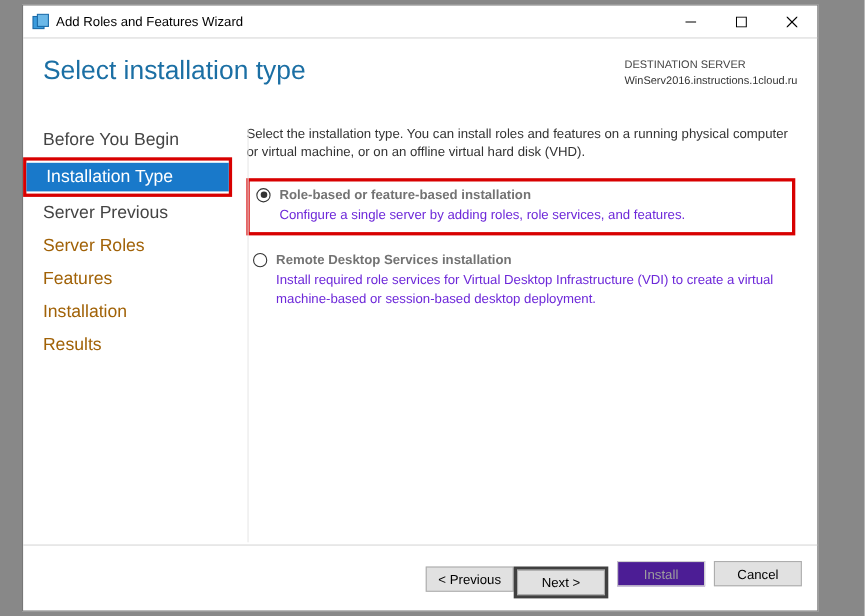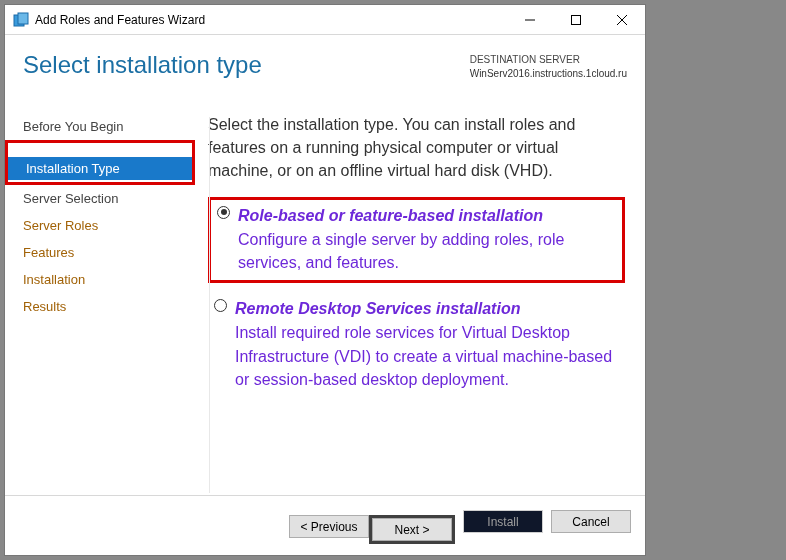--- a/index.html
+++ b/index.html
@@ -7,22 +7,22 @@
     margin: 0;
     font-family: "Segoe UI", Tahoma, sans-serif;
     font-size: 12px;
     background: #888;
     width: 786px;
     height: 560px;
     overflow: hidden;
   }
   .window {
     position: absolute;
-    left: 4px; top: 4px;
-    width: 642px; height: 552px;
+    left: 20px; top: 4px;
+    width: 724px; height: 552px;
     background: #fff;
     border: 1px solid #777;
   }
   .titlebar {
     height: 30px;
     display: flex;
     align-items: center;
     border-bottom: 1px solid #d8d8d8;
   }
   .title-icon {
@@ -67,41 +67,40 @@
   .body-area {
     display: flex;
     height: 382px;
   }
   .sidebar {
     width: 190px;
     padding-top: 0;
   }
   .side-item {
     padding: 6px 0 6px 18px;
-    font-size: 13px;
+    font-size: 16px;
     color: #444;
   }
   .side-item.active {
     background: #1979ca;
     color: #fff;
-    margin-top: 12px;
   }
   .side-item.disabled {
     color: #a16207;
   }
   .side-highlight {
     border: 3px solid #d80000;
     padding: 2px 0;
   }
   .side-highlight .side-item { padding-top:4px; padding-bottom:4px;}
   .content {
     flex: 1;
     padding: 0 20px 0 12px;
     color: #333;
-    font-size: 16px;
+    font-size: 12px;
     line-height: 1.45;
     border-left: 1px dotted transparent;
   }
   .intro {
     margin-bottom: 14px;
   }
   .option {
     display: flex;
     align-items: flex-start;
     padding: 4px 6px 6px 2px;
@@ -122,22 +121,21 @@
   .radio.checked::after {
     content: "";
     position: absolute;
     left: 2.5px; top: 2.5px;
     width: 6px; height: 6px;
     background: #333;
     border-radius: 50%;
   }
   .opt-title {
     font-weight: 600;
-    color: #6d28d9;
-    font-style: italic;
+    color: #737373;
   }
   .opt-desc {
     color: #6d28d9;
     margin-top: 1px;
   }
   .footer {
     height: 52px;
     border-top: 1px solid #d8d8d8;
     display: flex;
     align-items: center;
@@ -156,21 +154,21 @@
     background: #e1e1e1;
     font-size: 12px;
     display: flex;
     align-items: center;
     justify-content: center;
     padding: 0 10px;
     color: #000;
   }
   .btn.disabled {
     color: #9e9e9e;
-    background: #0f172a;
+    background: #4c1d95;
     border-color: #d0d0d0;
   }
   .btn-next-wrap {
     border: 3px solid #404040;
     display: flex;
   }
   .sep-line {
     position: absolute;
     left: 204px;
     top: 112px;
@@ -221,21 +219,21 @@
   </div>
 
   <div class="sep-line"></div>
 
   <div class="body-area">
     <div class="sidebar">
       <div class="side-item">Before You Begin</div>
       <div class="side-highlight">
         <div class="side-item active">Installation Type</div>
       </div>
-      <div class="side-item">Server Selection</div>
+      <div class="side-item">Server Previous</div>
       <div class="side-item disabled">Server Roles</div>
       <div class="side-item disabled">Features</div>
       <div class="side-item disabled">Installation</div>
       <div class="side-item disabled">Results</div>
     </div>
 
     <div class="content">
       <div class="intro">Select the installation type. You can install roles and features on a running physical computer or virtual machine, or on an offline virtual hard disk (VHD).</div>
 
       <div class="option highlight">

